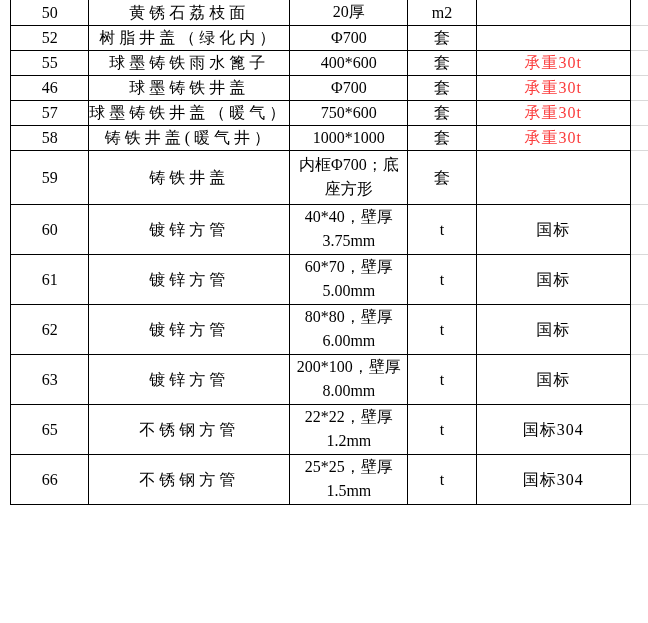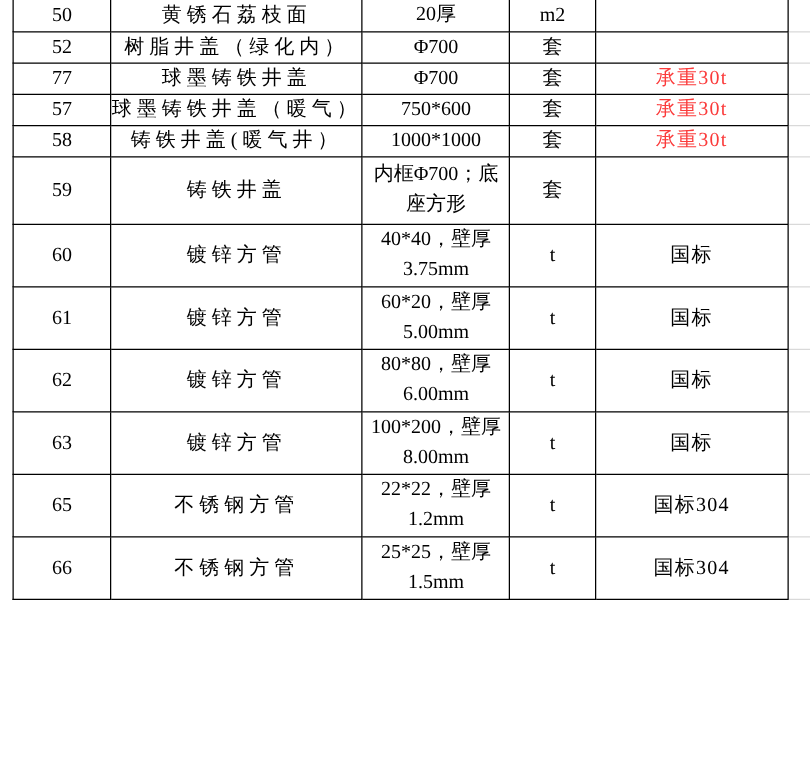--- a/index.html
+++ b/index.html
@@ -70,21 +70,29 @@
     </tr>
         <tr class="row-short">
       <td class="col-no">52</td>
       <td class="col-name">树脂井盖（绿化内）</td>
       <td class="col-spec">Φ700</td>
       <td class="col-unit">套</td>
       <td class="col-note"></td>
       <td class="col-strip"></td>
     </tr>
         <tr class="row-short">
-      <td class="col-no">77</td>
+      <td class="col-no">55</td>
+      <td class="col-name">球墨铸铁雨水篦子</td>
+      <td class="col-spec">400*600</td>
+      <td class="col-unit">套</td>
+      <td class="col-note" style="color: rgb(251, 59, 59);">承重30t</td>
+      <td class="col-strip"></td>
+    </tr>
+        <tr class="row-short">
+      <td class="col-no">46</td>
       <td class="col-name">球墨铸铁井盖</td>
       <td class="col-spec">Φ700</td>
       <td class="col-unit">套</td>
       <td class="col-note" style="color: rgb(251, 59, 59);">承重30t</td>
       <td class="col-strip"></td>
     </tr>
         <tr class="row-short">
       <td class="col-no">57</td>
       <td class="col-name">球墨铸铁井盖（暖气）</td>
       <td class="col-spec">750*600</td>
@@ -112,37 +120,37 @@
       <td class="col-no">60</td>
       <td class="col-name">镀锌方管</td>
       <td class="col-spec">40*40，壁厚3.75mm</td>
       <td class="col-unit">t</td>
       <td class="col-note">国标</td>
       <td class="col-strip"></td>
     </tr>
         <tr class="row-tall">
       <td class="col-no">61</td>
       <td class="col-name">镀锌方管</td>
-      <td class="col-spec">60*20，壁厚5.00mm</td>
+      <td class="col-spec">60*70，壁厚5.00mm</td>
       <td class="col-unit">t</td>
       <td class="col-note">国标</td>
       <td class="col-strip"></td>
     </tr>
         <tr class="row-tall">
       <td class="col-no">62</td>
       <td class="col-name">镀锌方管</td>
       <td class="col-spec">80*80，壁厚6.00mm</td>
       <td class="col-unit">t</td>
       <td class="col-note">国标</td>
       <td class="col-strip"></td>
     </tr>
         <tr class="row-tall">
       <td class="col-no">63</td>
       <td class="col-name">镀锌方管</td>
-      <td class="col-spec">100*200，壁厚8.00mm</td>
+      <td class="col-spec">200*100，壁厚8.00mm</td>
       <td class="col-unit">t</td>
       <td class="col-note">国标</td>
       <td class="col-strip"></td>
     </tr>
         <tr class="row-tall">
       <td class="col-no">65</td>
       <td class="col-name">不锈钢方管</td>
       <td class="col-spec">22*22，壁厚1.2mm</td>
       <td class="col-unit">t</td>
       <td class="col-note">国标304</td>

